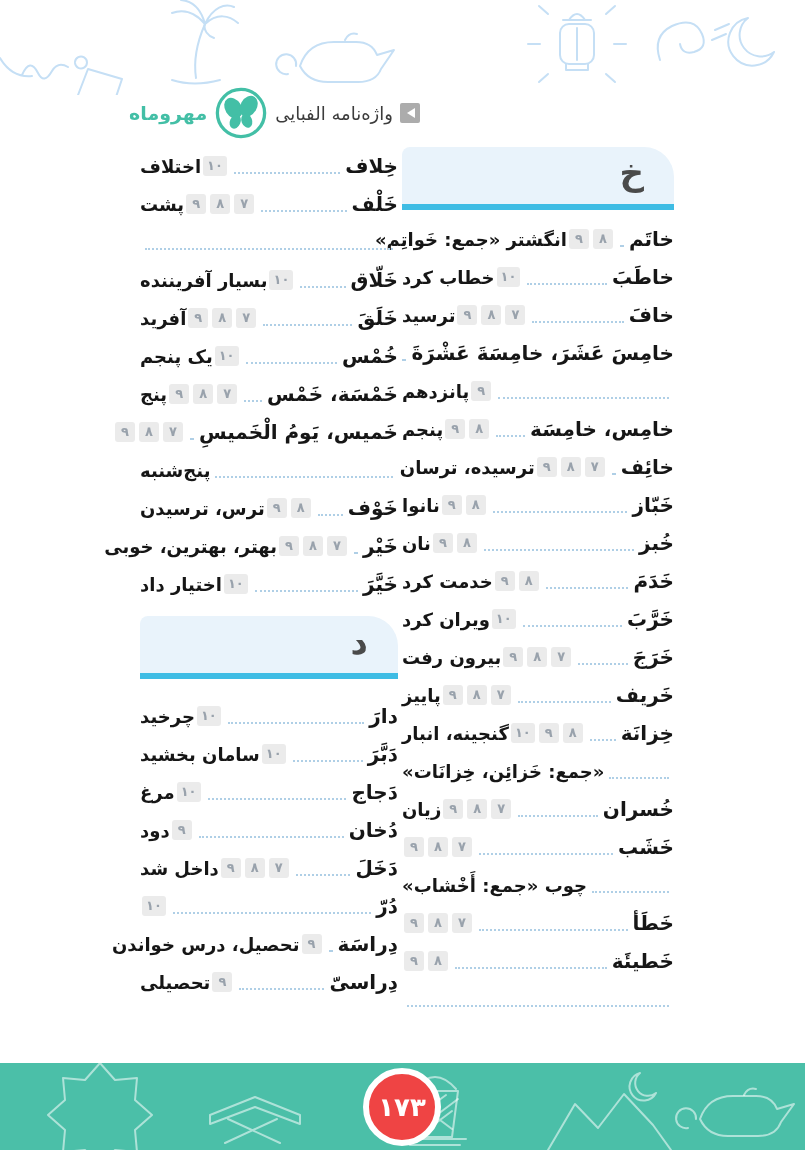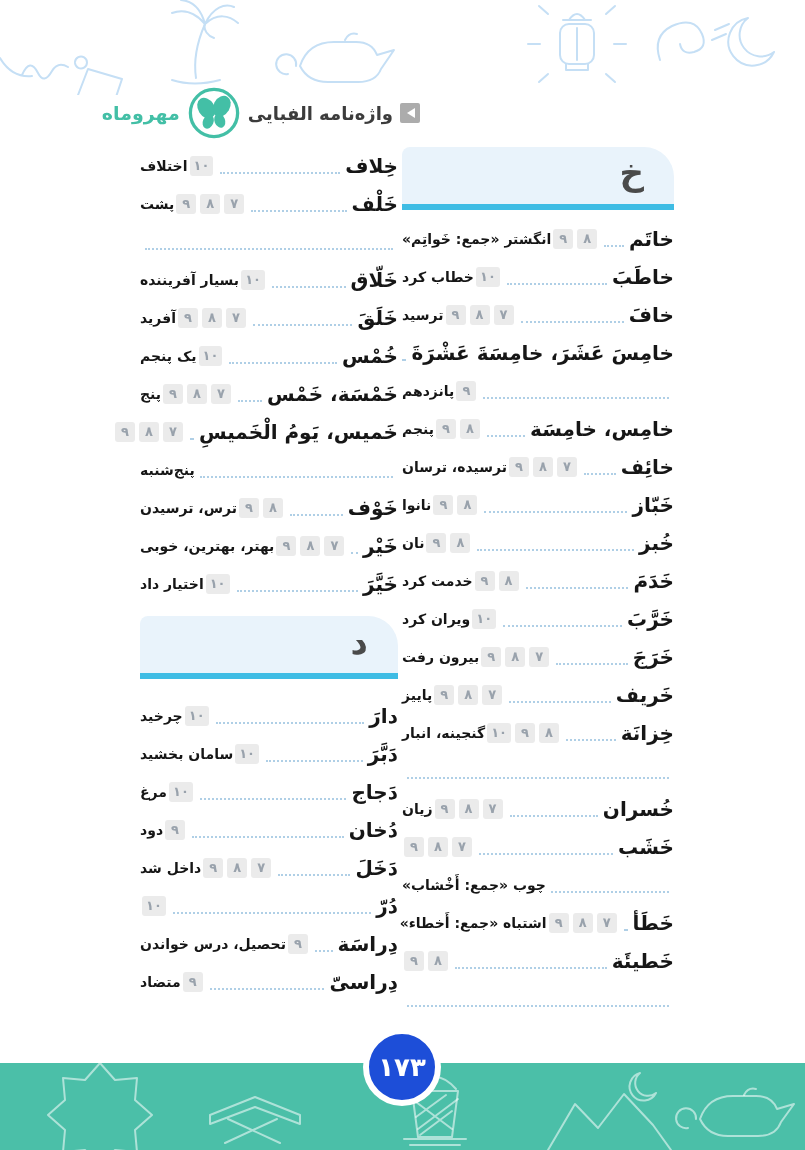--- a/index.html
+++ b/index.html
@@ -7,46 +7,46 @@
     width:805px;height:1150px;position:relative;overflow:hidden;background:#ffffff;
     font-family:"DejaVu Sans","Liberation Sans",sans-serif;
   }
   .doodle-top{position:absolute;top:0;left:0;width:805px;height:95px;}
   .doodle-bottom-band{position:absolute;bottom:0;left:0;width:805px;height:87px;background:#4BBFA8;}
   .doodle-bottom-band svg{position:absolute;inset:0;}
   
   .header{position:absolute;top:86px;right:385px;height:54px;display:flex;direction:rtl;align-items:center;gap:7px;}
   .nav-box{width:20px;height:20px;background:#ACACAC;border-radius:2px;display:flex;align-items:center;justify-content:center;}
   .nav-tri{width:0;height:0;border-top:5px solid transparent;border-bottom:5px solid transparent;border-left:none;border-right:8px solid #fff;margin-right:-1px;}
-  .page-title{font-size:18px;font-weight:700;color:#3C3C3C;white-space:nowrap;}
+  .page-title{font-size:18px;font-weight:400;color:#3C3C3C;white-space:nowrap;}
   .logo-circle{width:54px;height:54px;flex:0 0 auto;}
   .logo-text{font-size:19px;font-weight:800;color:#43BFA6;white-space:nowrap;letter-spacing:0;}
   
   .col{position:absolute;direction:rtl;}
   .col-right{top:147px;right:131px;width:272px;}
   .col-left{top:147px;right:407px;width:258px;}
   .section-head{
     background:#E9F3FB;height:57px;border-radius:8px 30px 0 0;
     border-bottom:6px solid #3EBCE4;display:flex;align-items:center;
   }
   .section-head .letter{font-size:34px;font-weight:700;color:#4A4A4A;margin-right:30px;padding-bottom:6px;}
   .entries{margin-top:10px;}
   .row{display:flex;direction:rtl;align-items:center;height:38px;width:100%;}
   .word{font-size:20px;font-weight:700;color:#161616;white-space:nowrap;}
-  .meaning{font-size:14px;font-weight:700;color:#161616;white-space:nowrap;}
+  .meaning{font-size:18px;font-weight:700;color:#161616;white-space:nowrap;}
   .dots{flex:1 1 0;min-width:4px;border-bottom:2px dotted #AFCFE6;margin:0 5px;transform:translateY(7px);}
   .badge{
     background:#EBEBEB;color:#99A2AC;font-size:13px;font-weight:700;
     min-width:12px;height:20px;line-height:20px;text-align:center;border-radius:3px;
     margin:0 2px;padding:0 4px;flex:0 0 auto;
   }
   
   .page-badge{
-    position:absolute;top:1028px;left:363px;width:78px;height:78px;border-radius:50%;
-    background:#1d4ed8;border:6px solid #ffffff;box-sizing:border-box;z-index:3;
+    position:absolute;top:1068px;left:363px;width:78px;height:78px;border-radius:50%;
+    background:#ef4444;border:6px solid #ffffff;box-sizing:border-box;z-index:3;
     display:flex;align-items:center;justify-content:center;color:#fff;font-size:26px;font-weight:700;
   }
 </style>
 </head>
 <body>
 
 <svg class="doodle-top" viewBox="0 0 805 95" fill="none" stroke="#C5DFF5" stroke-width="2" stroke-linecap="round" stroke-linejoin="round">
   <g>
       <path d="M22,75 q8,-18 16,-2 q6,12 14,-2 q6,-10 16,-4 M75,62 a6,6 0 1 1 0,1"></path>
     </g>
@@ -191,20 +191,21 @@
       <div class="row">
         <span class="word">خِزانَة</span>
         <span class="dots"></span>
         <span class="badge">۸</span>
         <span class="badge">۹</span>
         <span class="badge">۱۰</span>
         <span class="meaning">گنجینه، انبار</span>
       </div>
       <div class="row">
         <span class="dots"></span>
+        <span class="meaning">«جمع: خَزائِن، خِزانَات»</span>
       </div>
       <div class="row">
         <span class="word">خُسران</span>
         <span class="dots"></span>
         <span class="badge">۷</span>
         <span class="badge">۸</span>
         <span class="badge">۹</span>
         <span class="meaning">زیان</span>
       </div>
       <div class="row">
@@ -217,21 +218,20 @@
       <div class="row">
         <span class="dots"></span>
         <span class="meaning">چوب «جمع: أَخْشاب»</span>
       </div>
       <div class="row">
         <span class="word">خَطَأ</span>
         <span class="dots"></span>
         <span class="badge">۷</span>
         <span class="badge">۸</span>
         <span class="badge">۹</span>
-        <span class="meaning">اشتباه «جمع: أَخطاء»</span>
       </div>
       <div class="row">
         <span class="word">خَطیئَة</span>
         <span class="dots"></span>
         <span class="badge">۸</span>
         <span class="badge">۹</span>
       </div>
       <div class="row">
         <span class="dots"></span>
       </div>
@@ -362,21 +362,21 @@
       <div class="row">
         <span class="word">دِراسَة</span>
         <span class="dots"></span>
         <span class="badge">۹</span>
         <span class="meaning">تحصیل، درس خواندن</span>
       </div>
       <div class="row">
         <span class="word">دِراسیّ</span>
         <span class="dots"></span>
         <span class="badge">۹</span>
-        <span class="meaning">متضاد</span>
+        <span class="meaning">تحصیلی</span>
       </div>
     </div>
 </section>
 
 <div class="page-badge">
   <span>۱۷۳</span>
 </div>
 
 <div class="doodle-bottom-band">
   <svg viewBox="0 0 805 87" fill="none" stroke="rgba(255,255,255,0.55)" stroke-width="2" stroke-linejoin="round" stroke-linecap="round">

